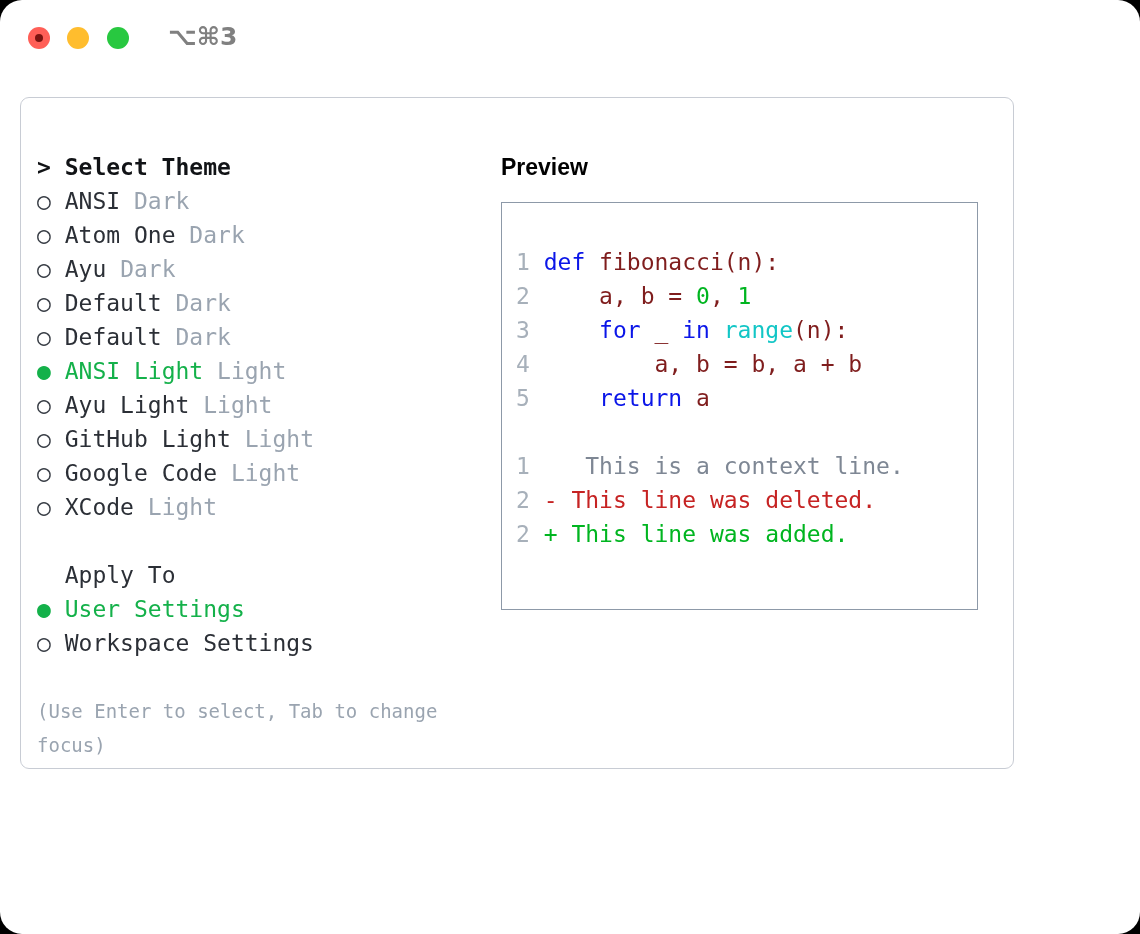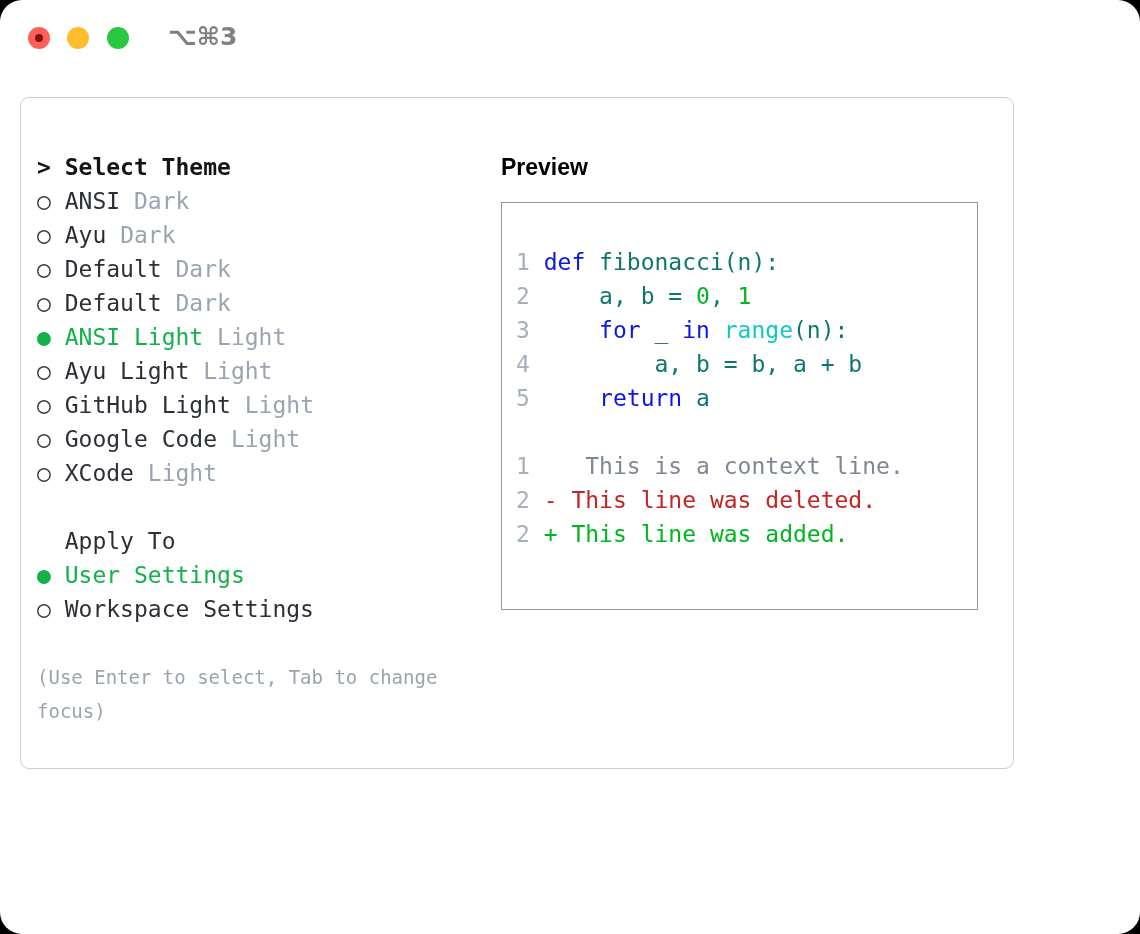--- a/index.html
+++ b/index.html
@@ -151,21 +151,21 @@
     font-family: "DejaVu Sans Mono", "Liberation Mono", monospace;
     font-size: 23px;
     line-height: 34px;
     white-space: pre;
     color: #1a1d21;
   }
   .ln      { color: #a7b0ba; }
   .kw      { color: #0b16e8; }
   .num     { color: #00b520; }
   .bi      { color: #12c6c6; }
-  .plain   { color: #0f766e; text-align: center; }
+  .plain   { color: #7f1d1d; text-align: center; }
   .blank   { line-height: 34px; height: 34px; }
   .dl-ctx  { color: #7e8794; }
   .dl-del  { color: #c62323; }
   .dl-add  { color: #00b520; }
 </style>
 </head>
 <body>
 
 <div id="page">
 
@@ -177,20 +177,21 @@
     <div class="dot green"></div>
     <div id="shortcut">⌥⌘3</div>
   </div>
 
   <div id="card">
 
     <div id="left-pane">
       <div id="section-title">&gt; Select Theme</div>
       <div id="theme-list">
           <div class="theme-row"><span class="marker unsel">○</span> <span class="tname">ANSI</span> <span class="tcat">Dark</span></div>
+          <div class="theme-row"><span class="marker unsel">○</span> <span class="tname">Atom One</span> <span class="tcat">Dark</span></div>
           <div class="theme-row"><span class="marker unsel">○</span> <span class="tname">Ayu</span> <span class="tcat">Dark</span></div>
           <div class="theme-row"><span class="marker unsel">○</span> <span class="tname">Default</span> <span class="tcat">Dark</span></div>
           <div class="theme-row"><span class="marker unsel">○</span> <span class="tname">Default</span> <span class="tcat">Dark</span></div>
           <div class="theme-row"><span class="marker sel">●</span> <span class="tname sel">ANSI Light</span> <span class="tcat">Light</span></div>
           <div class="theme-row"><span class="marker unsel">○</span> <span class="tname">Ayu Light</span> <span class="tcat">Light</span></div>
           <div class="theme-row"><span class="marker unsel">○</span> <span class="tname">GitHub Light</span> <span class="tcat">Light</span></div>
           <div class="theme-row"><span class="marker unsel">○</span> <span class="tname">Google Code</span> <span class="tcat">Light</span></div>
           <div class="theme-row"><span class="marker unsel">○</span> <span class="tname">XCode</span> <span class="tcat">Light</span></div>
         </div>
 

